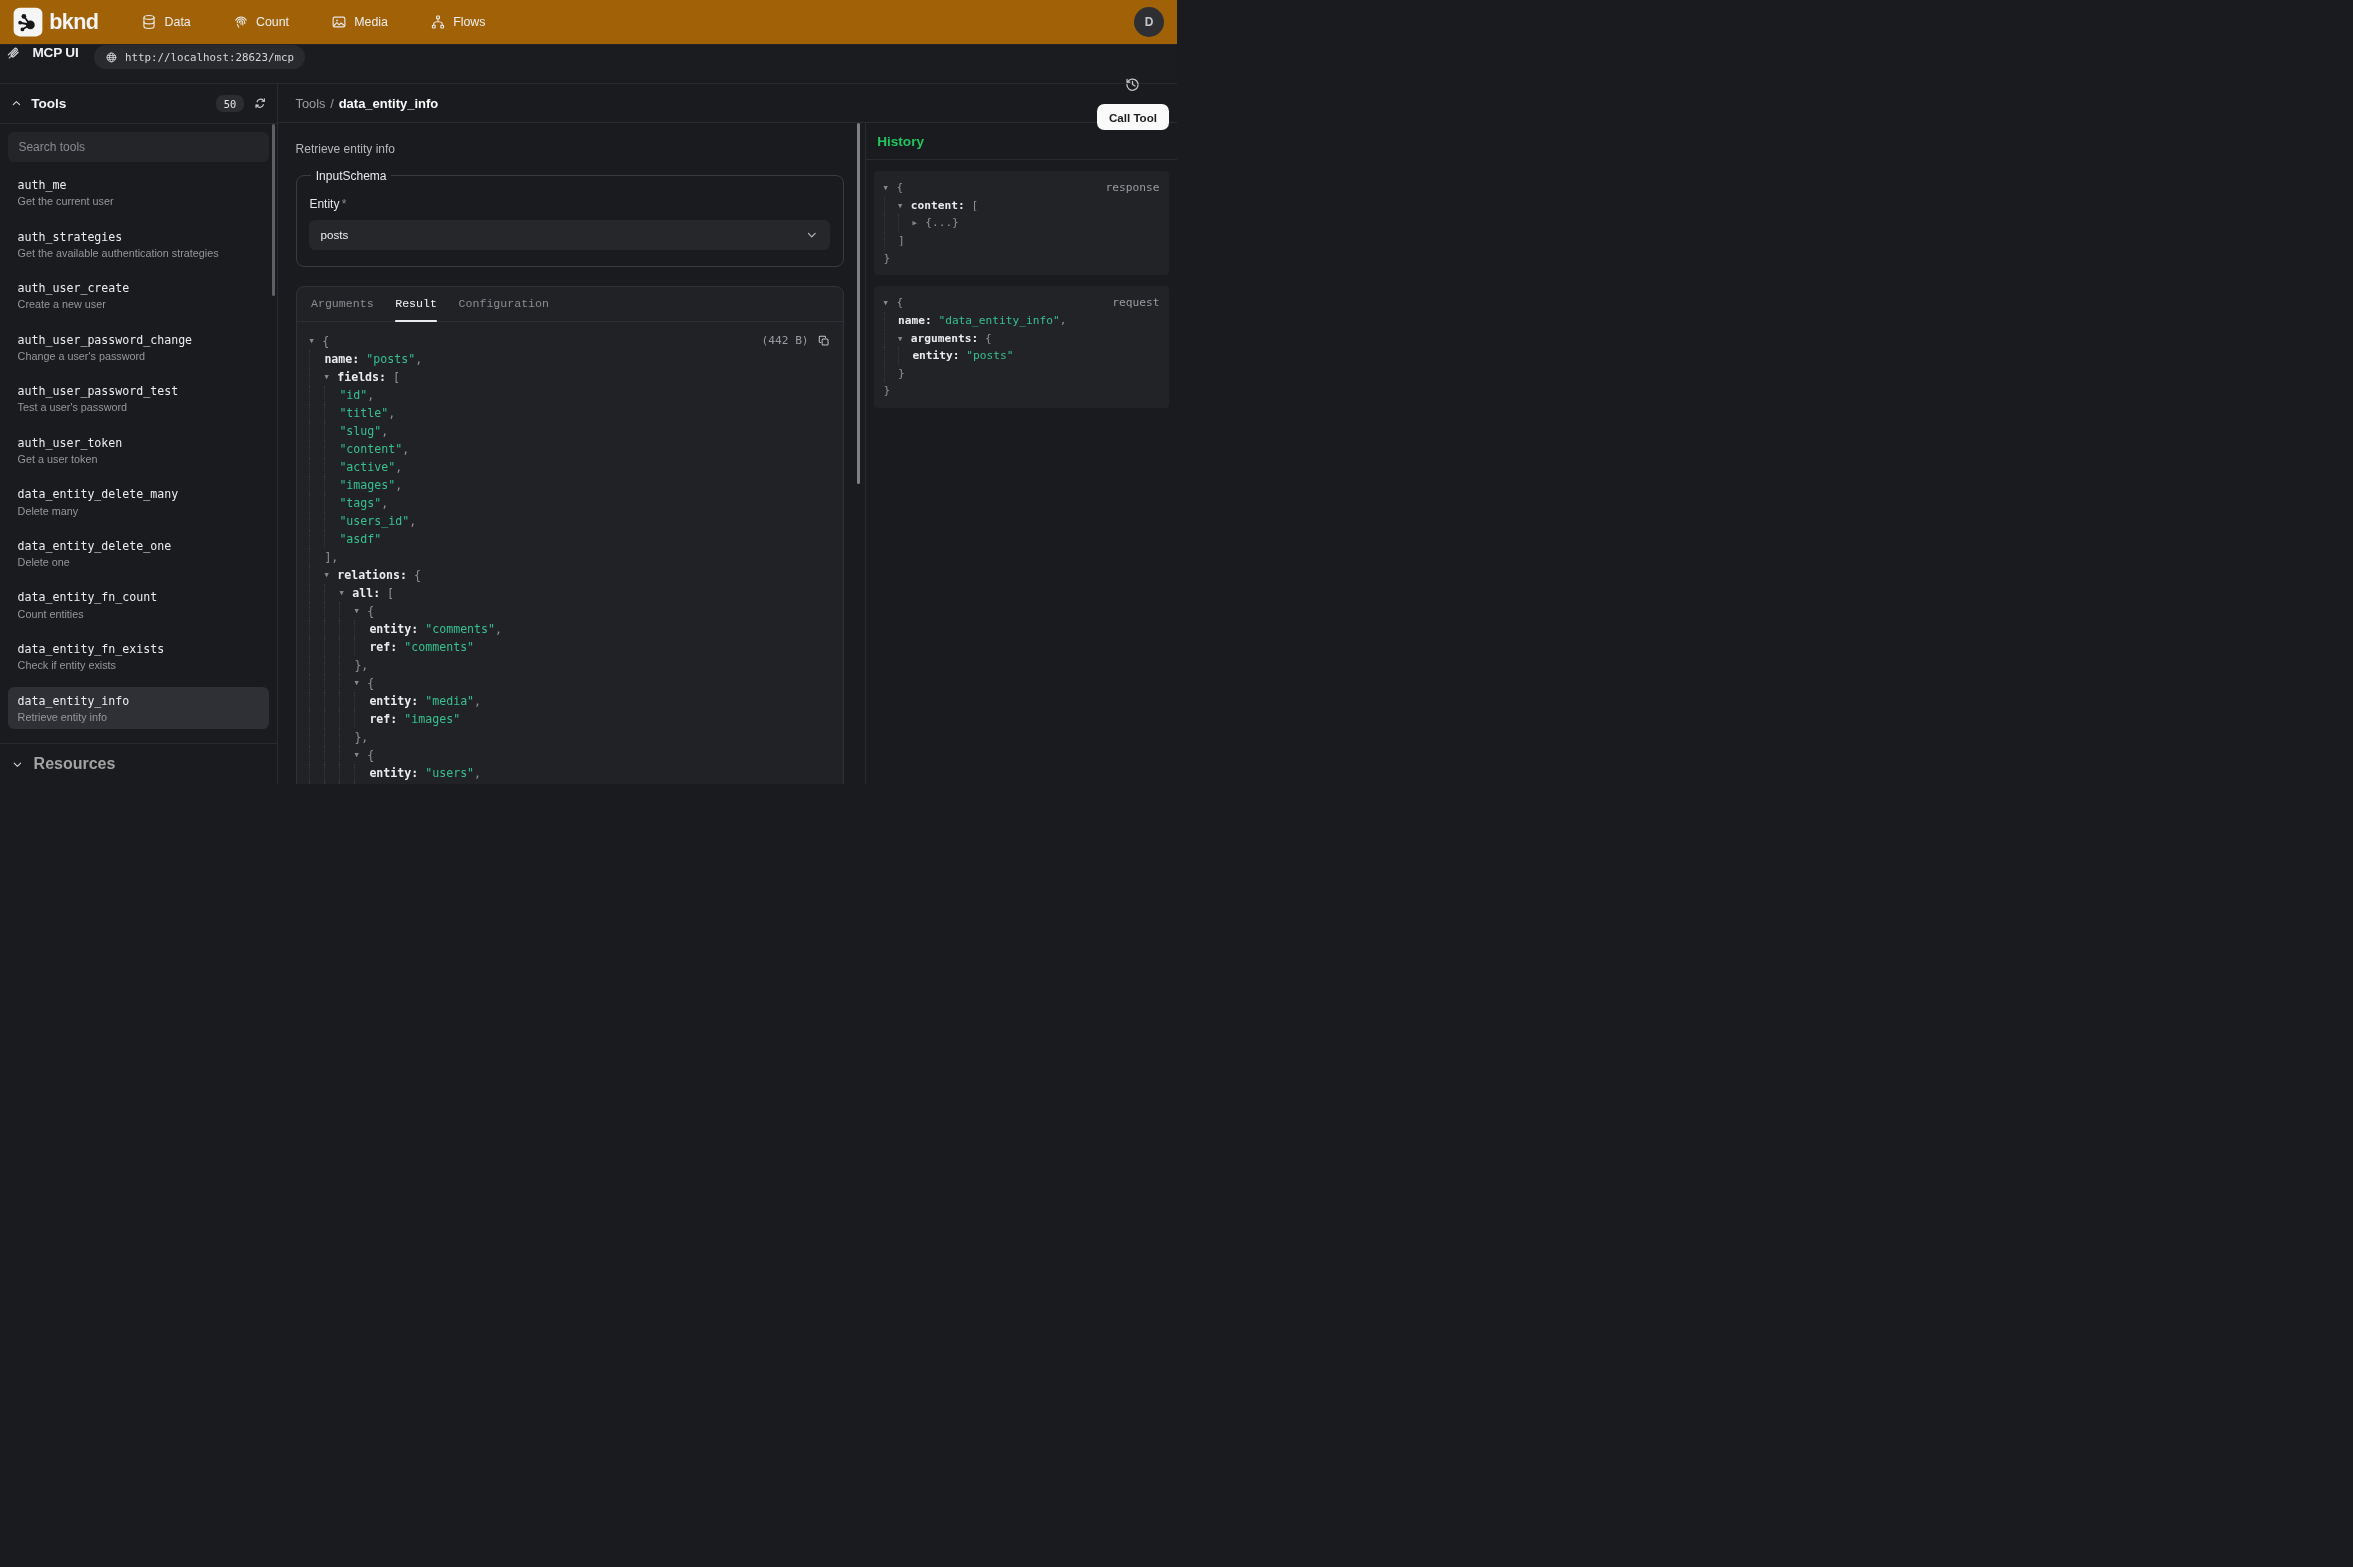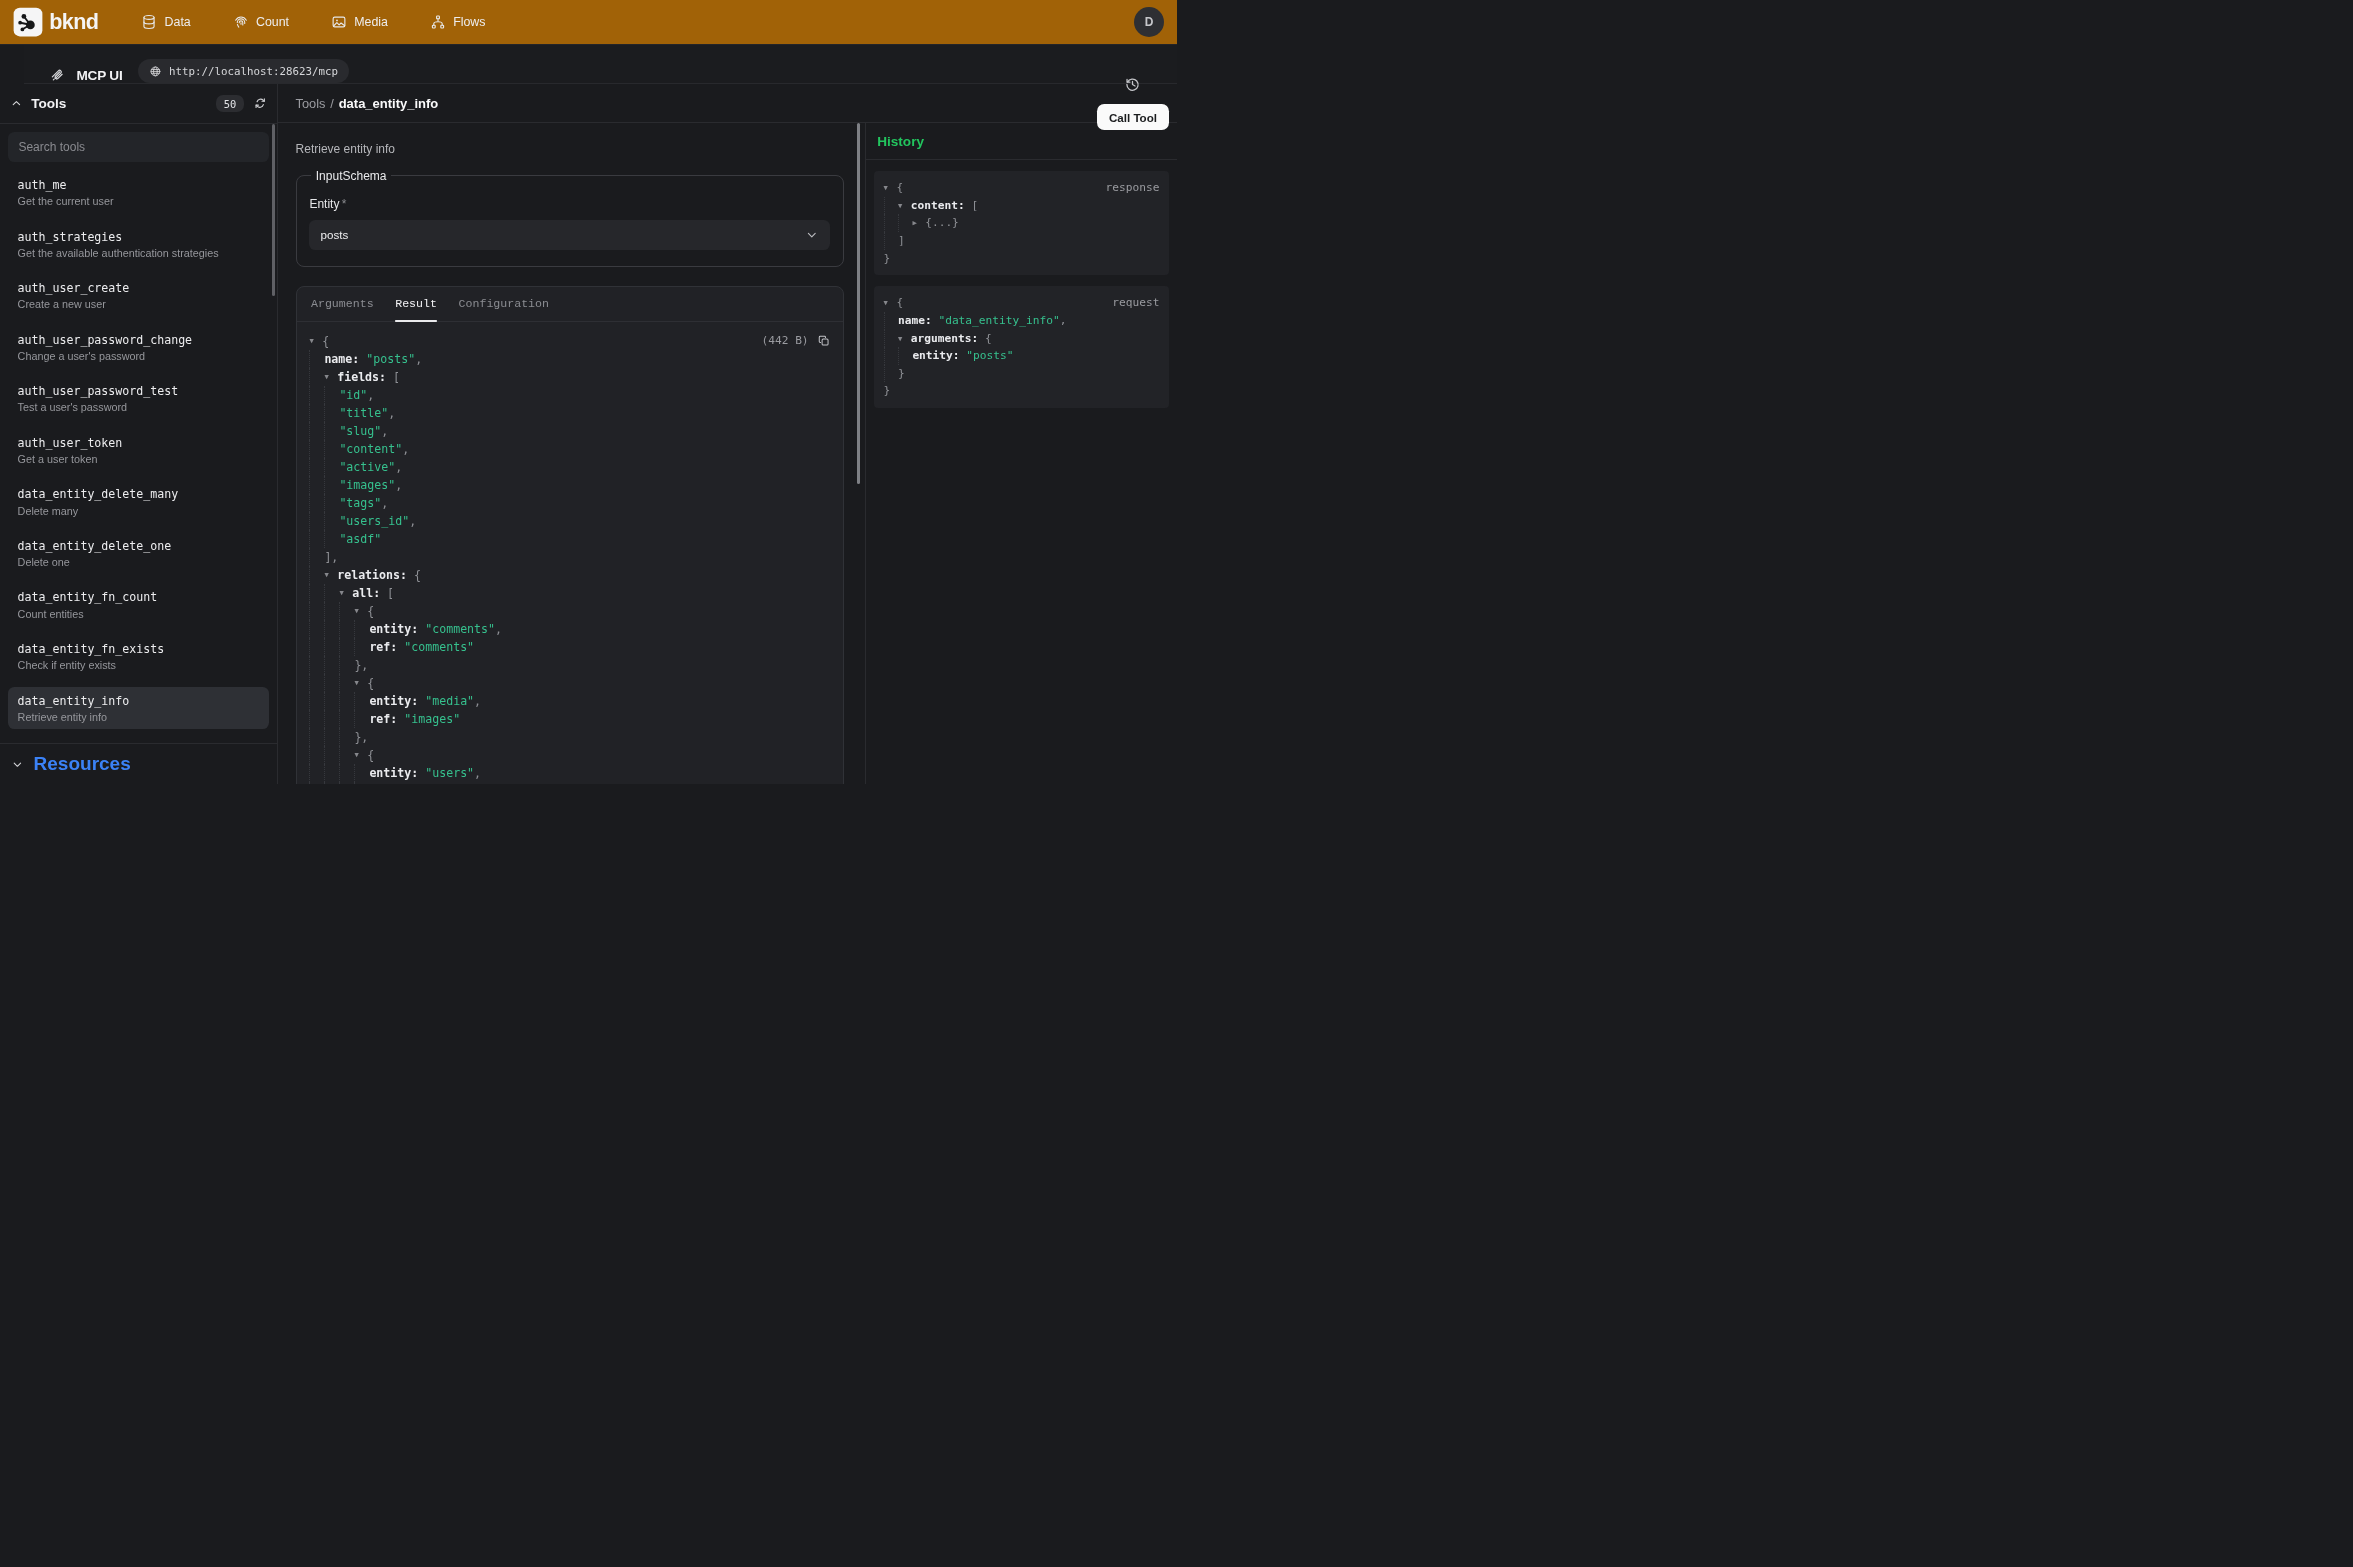--- a/index.html
+++ b/index.html
@@ -19,22 +19,22 @@
   .brand-logo { width:30px; height:30px; }
   .brand-name { font-size:21.6px; font-weight:800; letter-spacing:-0.6px; color:#f5f5f6; }
   .nav-items { display:flex; align-items:center; gap:42px; margin-left:43px; }
   .nav-item { display:flex; align-items:center; gap:7.2px; font-size:12.4px; color:#ededef; cursor:pointer; }
   .nav-item svg { width:16px; height:16px; }
   .avatar { margin-left:auto; width:30px; height:30px; border-radius:50%;
             background:#2e2f33; color:#c6c7cb; font-size:12px; font-weight:600;
             display:flex; align-items:center; justify-content:center; cursor:pointer; }
 
   
-  .mcp-bar { height:39px; display:flex; align-items:flex-end; gap:10.4px; padding:0 26px;
-             background:#1b1c1f; border-bottom:0.8px solid #28292d;margin-left:24px; }
+  .mcp-bar { height:39px; display:flex; align-items:flex-start; gap:10.4px; padding:0 6px;
+             background:#1b1c1f; border-bottom:0.8px solid #28292d; }
   .mcp-bar svg { width:16px; height:16px; color:#d8d9dc; }
   .mcp-title { font-size:13.6px; font-weight:800; color:#f2f2f4; letter-spacing:-0.2px; }
   .url-pill { margin-left:4.8px; height:24px; display:flex; align-items:center; gap:7.2px;
               background:#292a2e; border-radius:12px; padding:0 11.2px; cursor:pointer; }
   .url-pill svg { width:12.8px; height:12.8px; color:#cfd0d3; }
   .url-text { font-family:"DejaVu Sans Mono", monospace; font-size:10.8px; color:#d6d7da; }
 
   
   .app { display:flex; height:700px; }
   .sidebar { width:278px; flex:none; border-right:0.8px solid #2a2b2f; display:flex;
@@ -55,21 +55,21 @@
                   font-family:"Liberation Sans", sans-serif; }
   .search-input::placeholder { color:#8a8b90; }
   .tool-list { margin-top:9.6px; }
   .tool-item { padding:6.4px 9.6px; border-radius:6.4px; margin-bottom:9.6px; cursor:pointer; }
   .tool-item.selected { background:#2e3035; }
   .tool-name { font-family:"DejaVu Sans Mono", monospace; font-size:11.6px; color:#ededef; }
   .tool-desc { font-size:10.8px; color:#96979c; margin-top:3.2px; }
   .side-footer { height:41px; flex:none; border-top:0.8px solid #2a2b2f; display:flex;
                  align-items:center; gap:9.6px; padding:0 11.2px; }
   .side-footer .chev { width:12.8px; height:12.8px; color:#d7d8db; cursor:pointer; }
-  .side-footer-title { font-size:19px; font-weight:700; color:#3b82f6; }
+  .side-footer-title { font-size:16px; font-weight:700; color:#a3a3a3; }
   .side-scrollthumb { position:absolute; right:1.6px; top:40px; width:3.2px; height:172px;
                       background:#5f6065; border-radius:1.6px; cursor:grab; }
 
   
   .main-header { height:39px; flex:none; display:flex; align-items:center;
                  padding:0 8px 0 17.6px; border-bottom:0.8px solid #2a2b2f; }
   .breadcrumb { font-size:12.8px; color:#9b9ca1; }
   .breadcrumb .sep { margin:0 4.8px; }
   .breadcrumb .current { color:#fafafb; font-weight:700; font-size:13px; }
   .header-actions { margin-left:auto; display:flex; align-items:center; gap:11.2px;flex-direction:column; }

